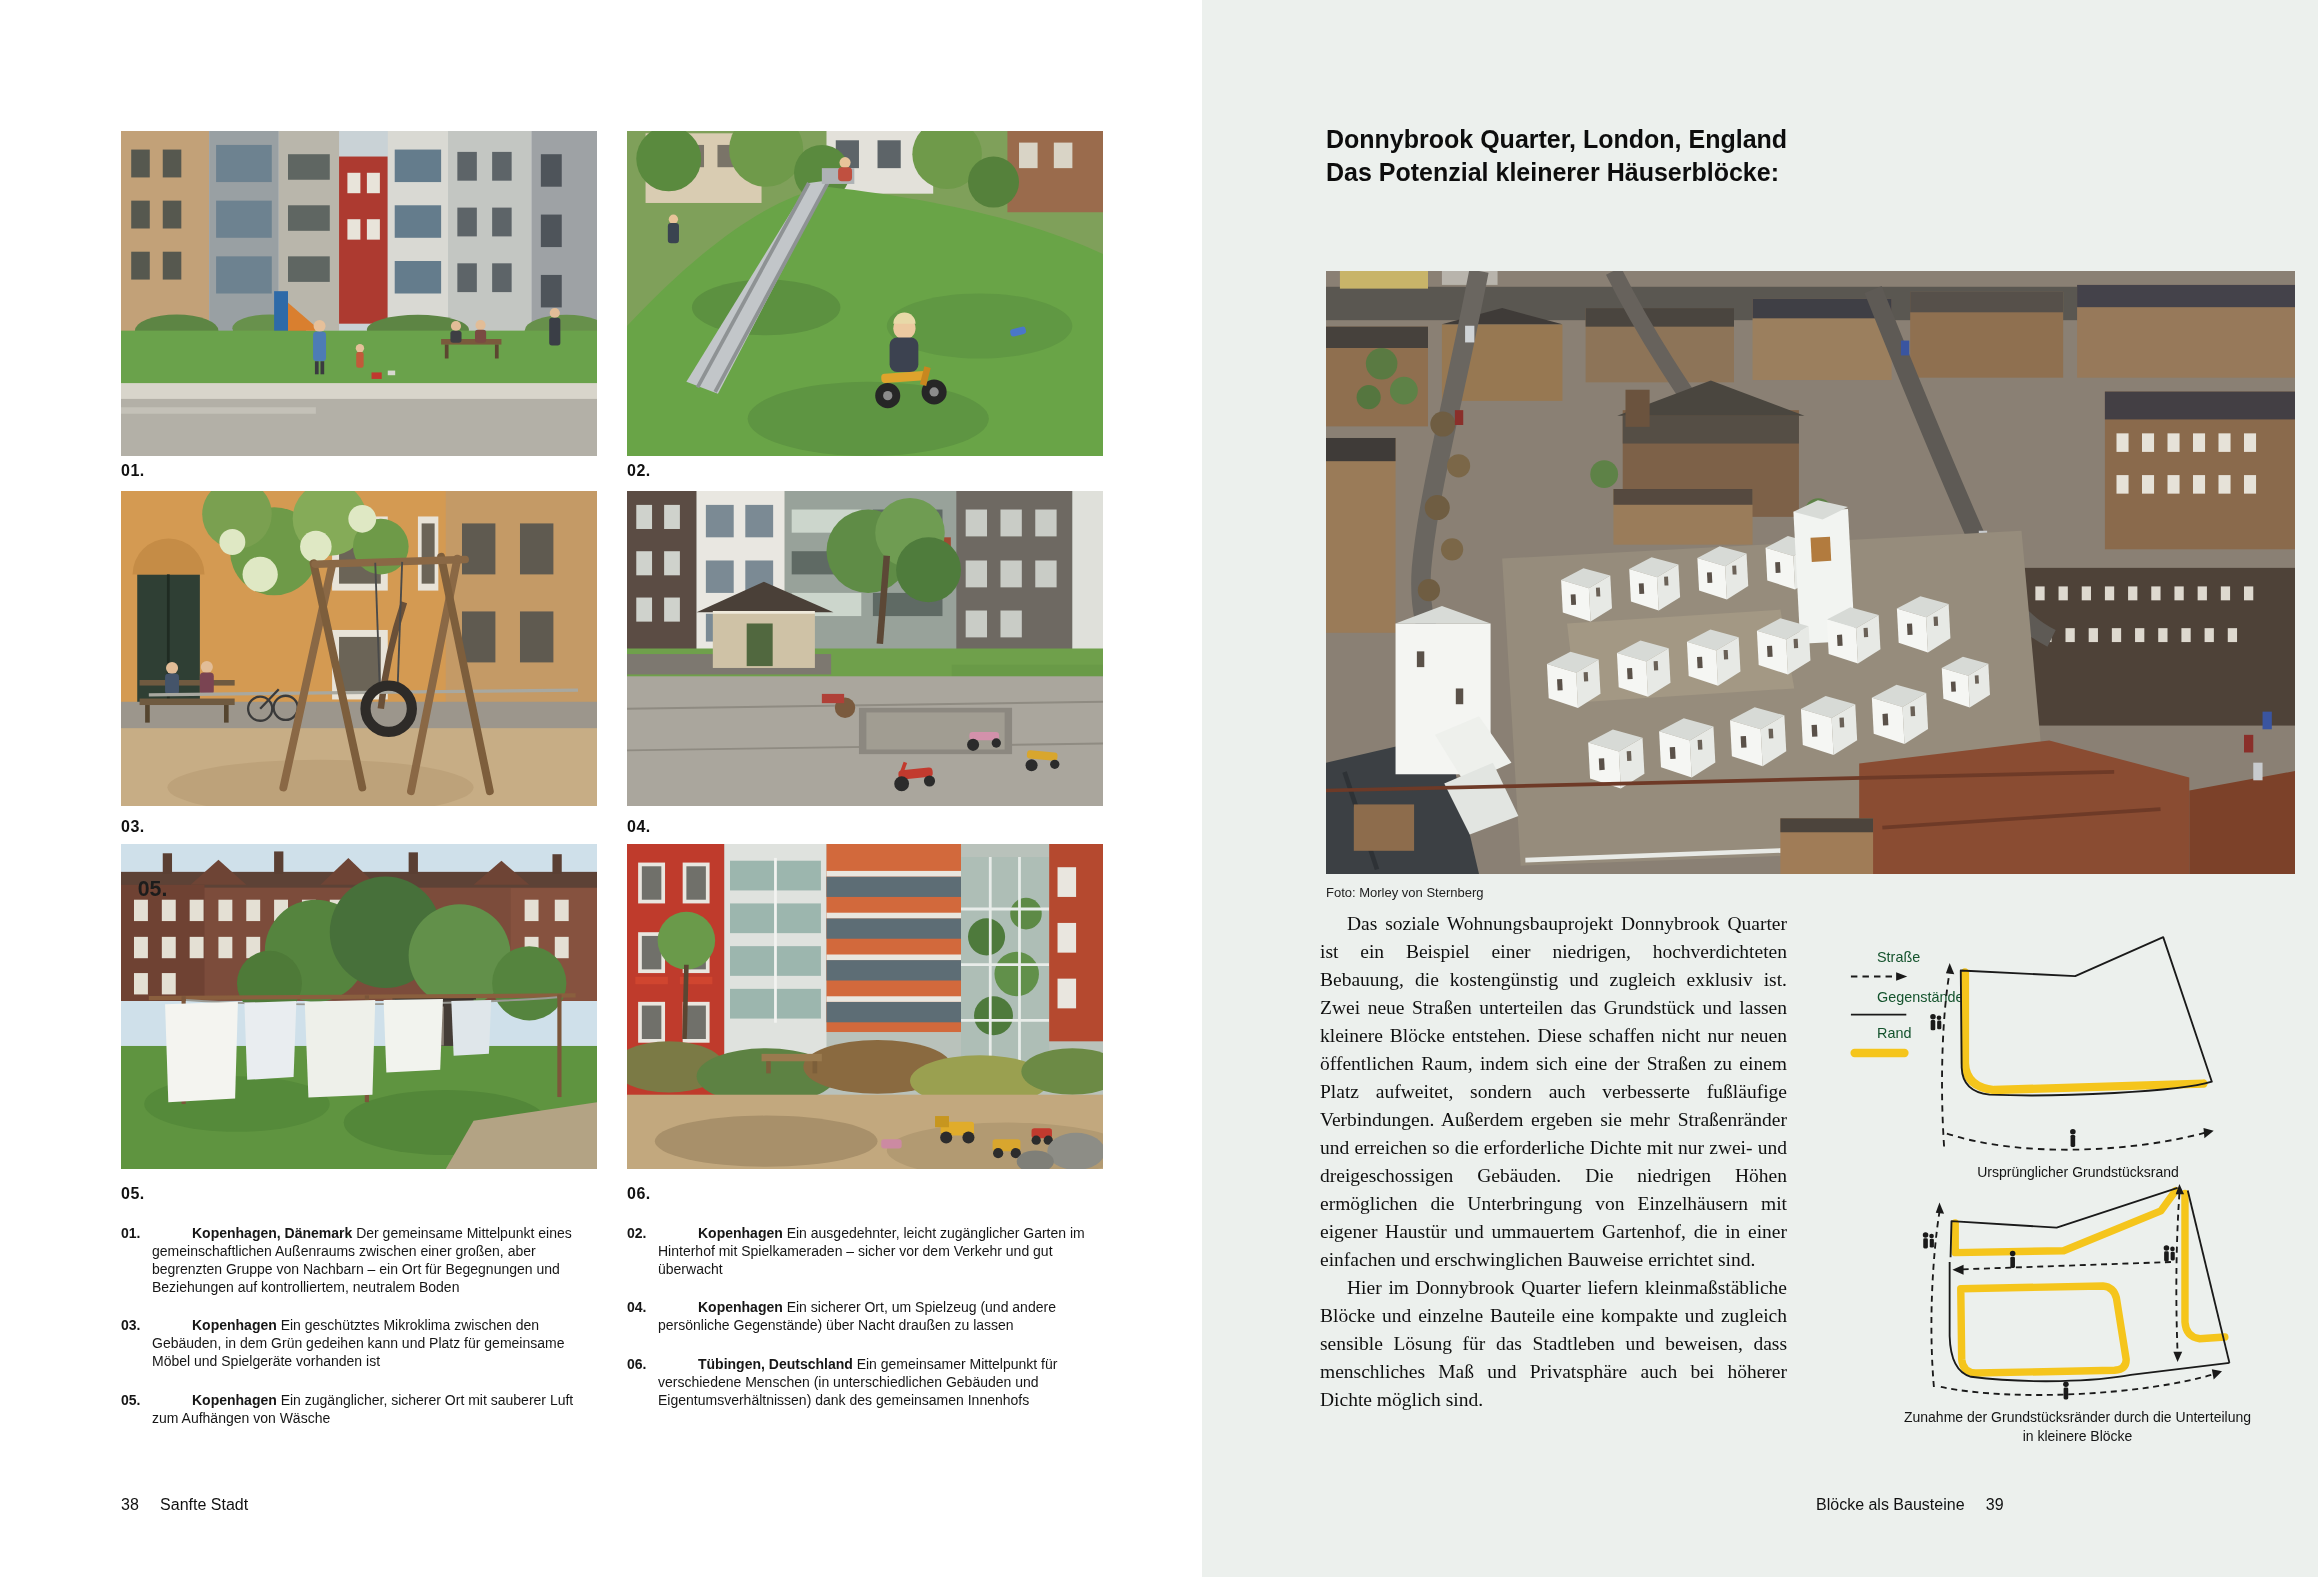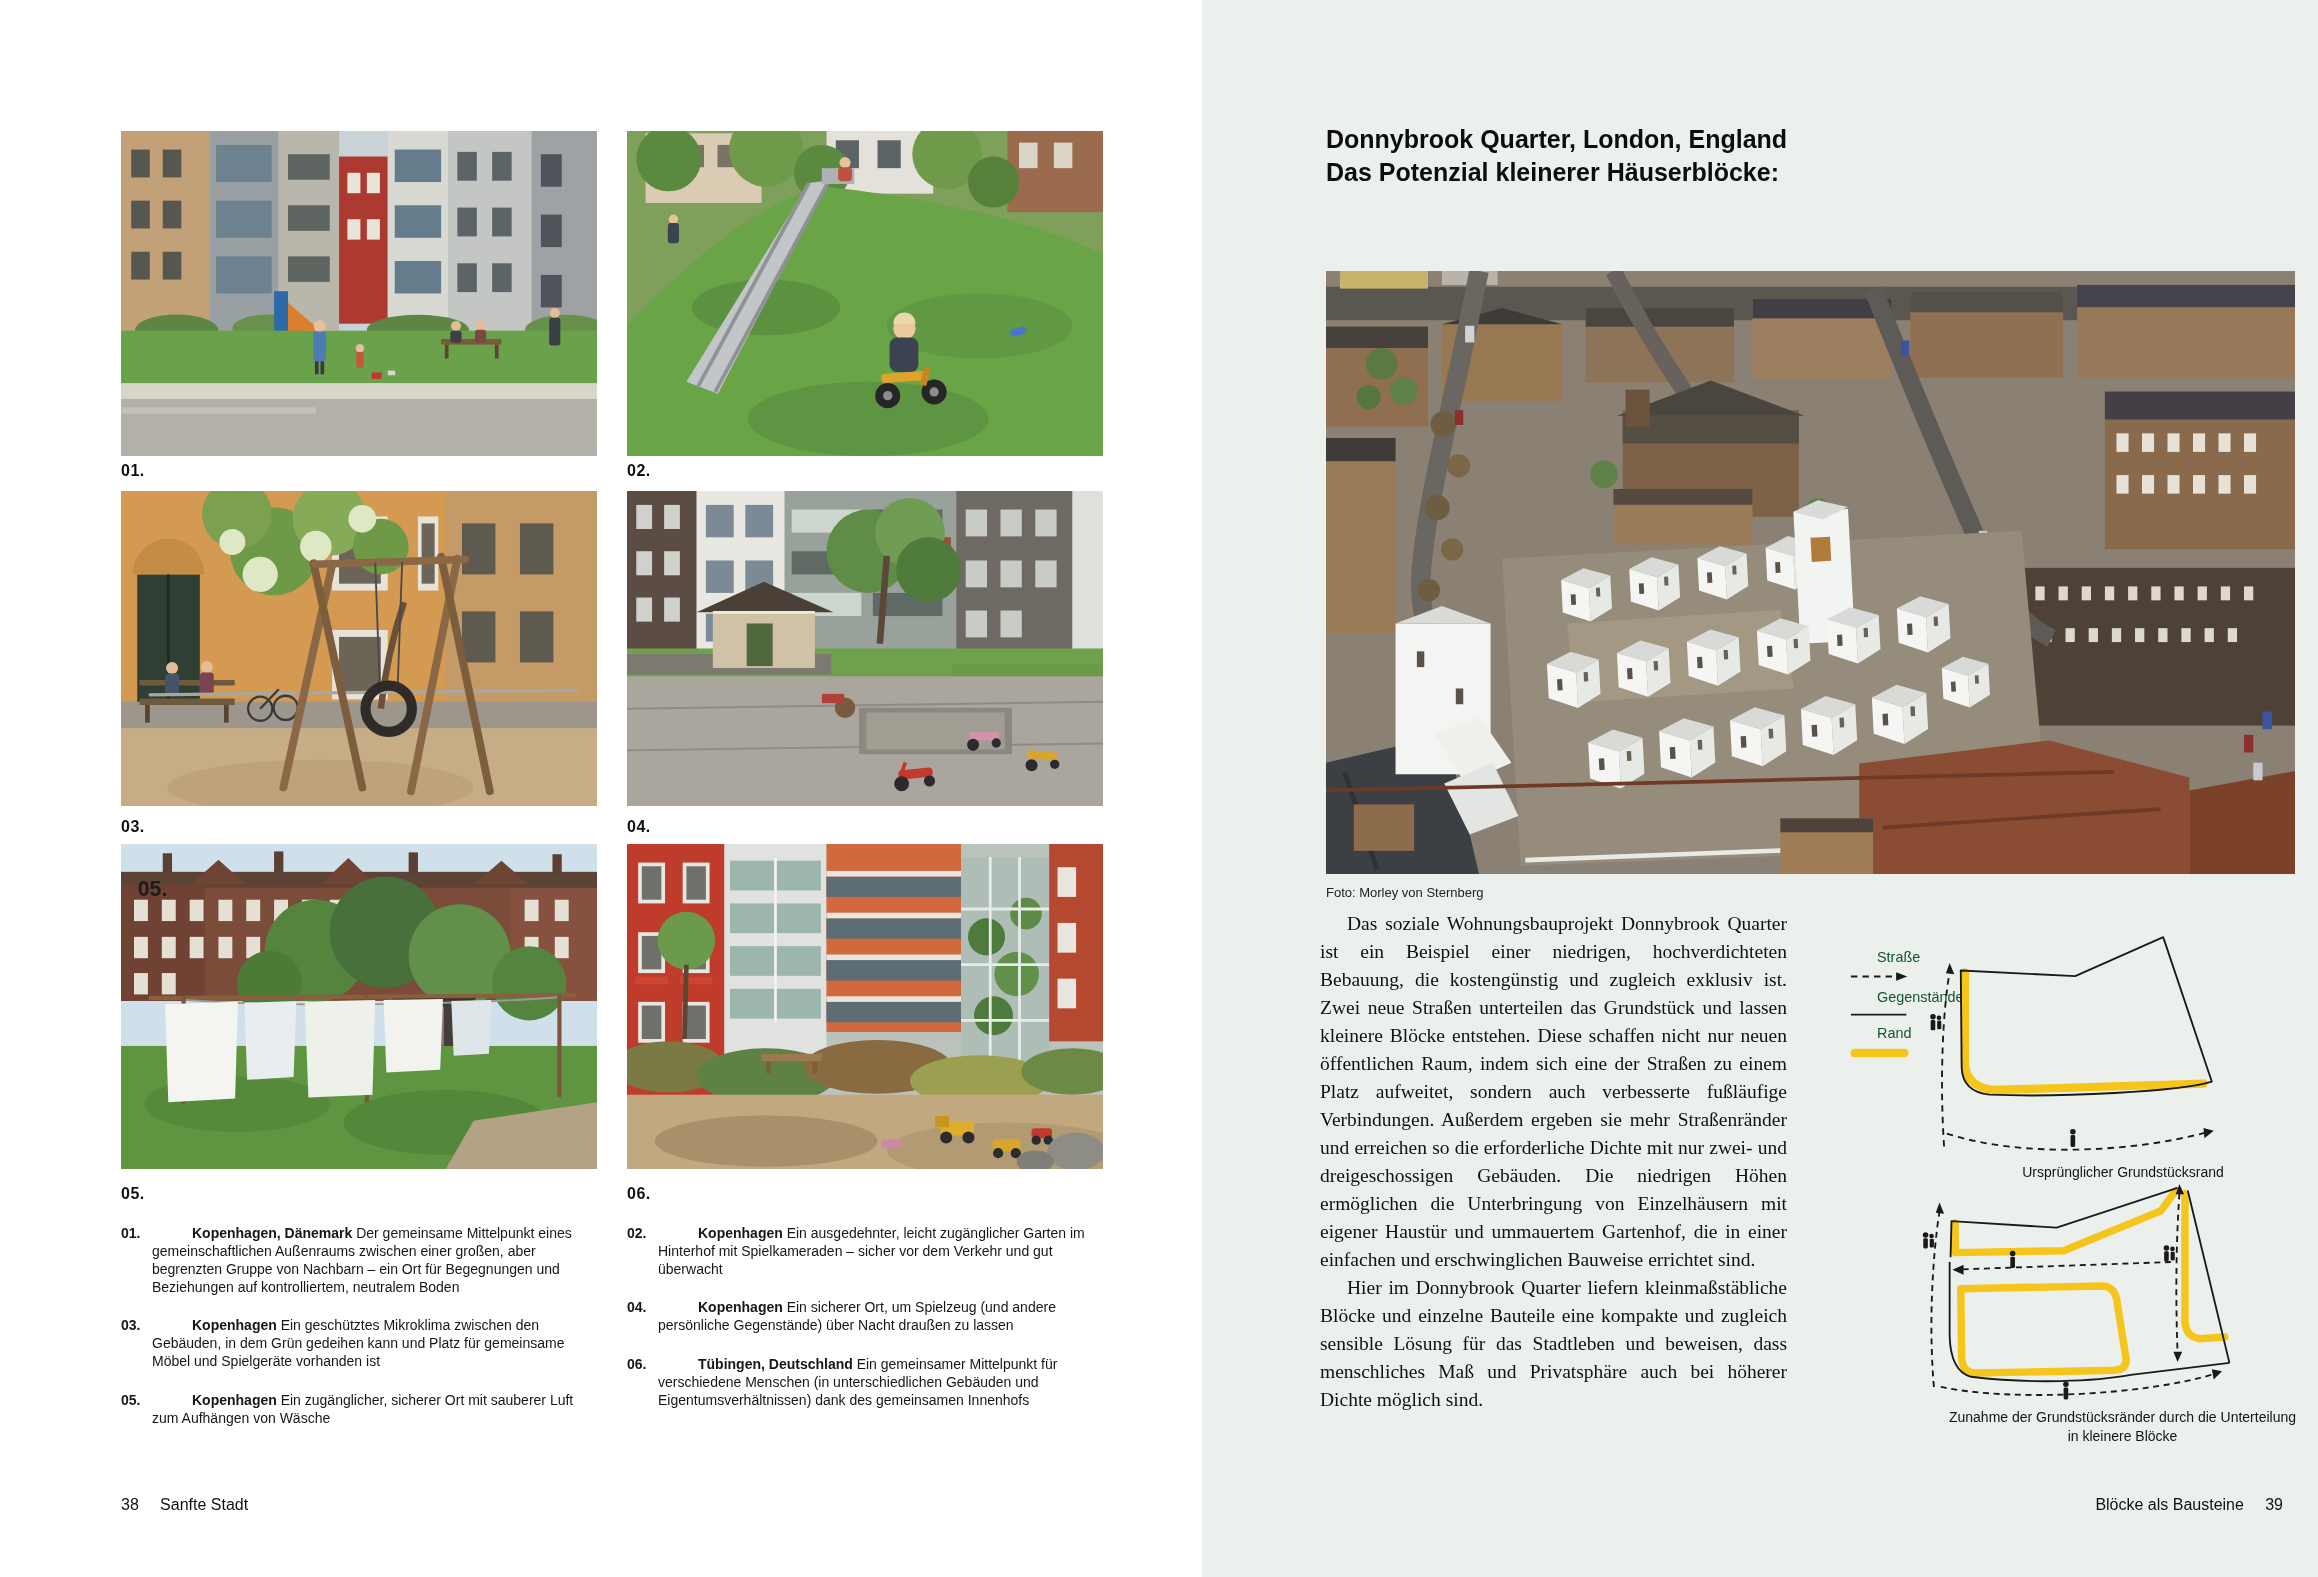--- a/index.html
+++ b/index.html
@@ -14,41 +14,41 @@
   .photo-label{position:absolute;font-size:16px;font-weight:bold;letter-spacing:0.5px;color:#111;}
 
   .caption-col{position:absolute;width:466px;top:1224px;}
   .col-1{left:121px;} .col-2{left:627px;}
   .cap-item{position:relative;padding-left:31px;font-size:14px;line-height:18px;margin-bottom:20.4px;color:#161616;}
   .cap-num{position:absolute;left:0;top:0;font-weight:bold;}
   .cap-lead{font-weight:bold;padding-left:40px;}
 
   .footer{position:absolute;top:1496px;font-size:16px;color:#111;}
   .footer-left{left:121px;}
-  .footer-right{left:614px;width:467px;text-align:right;}
+  .footer-right{left:614px;width:467px;text-align:left;}
   .footer .gap{display:inline-block;width:21.3px;}
 
   .title{position:absolute;left:124px;top:123px;font-size:25px;line-height:33px;font-weight:bold;color:#0d0d0d;}
   .aerial{position:absolute;left:124px;top:271px;width:969px;height:603px;margin:0;overflow:hidden;}
   .aerial svg{display:block;width:100%;height:100%;}
   .credit{position:absolute;left:124px;top:885px;width:969px;text-align:left;font-size:13px;color:#222;}
 
   .body-text{position:absolute;left:118px;top:910px;width:467px;}
   .body-text p{margin:0;font-family:"Liberation Serif", serif;font-size:19.5px;line-height:28px;
                text-align:justify;text-indent:27px;color:#101010;}
 
   .legend{position:absolute;left:648px;top:949px;width:139px;}
   .legend-label{font-size:14.4px;color:#14532d;margin-left:27px;}
   .legend svg{display:block;margin:4.6px 0 6.5px 0;}
 
   .diagram{position:absolute;margin:0;}
   .diagram svg{display:block;width:100%;height:100%;}
   .diagram-1{left:718px;top:924px;width:315px;height:232px;}
   .diagram-2{left:718px;top:1183px;width:315px;height:218px;}
-  .diagram-caption{position:absolute;text-align:center;font-size:14px;line-height:19px;color:#141414;margin-left:45px;}
+  .diagram-caption{position:absolute;text-align:center;font-size:14px;line-height:19px;color:#141414;}
   .dc-1{left:709px;top:1163px;width:334px;}
   .dc-2{left:676px;top:1408px;width:399px;}
 </style>
 </head>
 <body>
 
 <div class="spread">
 
   <section class="page page-left">
 

